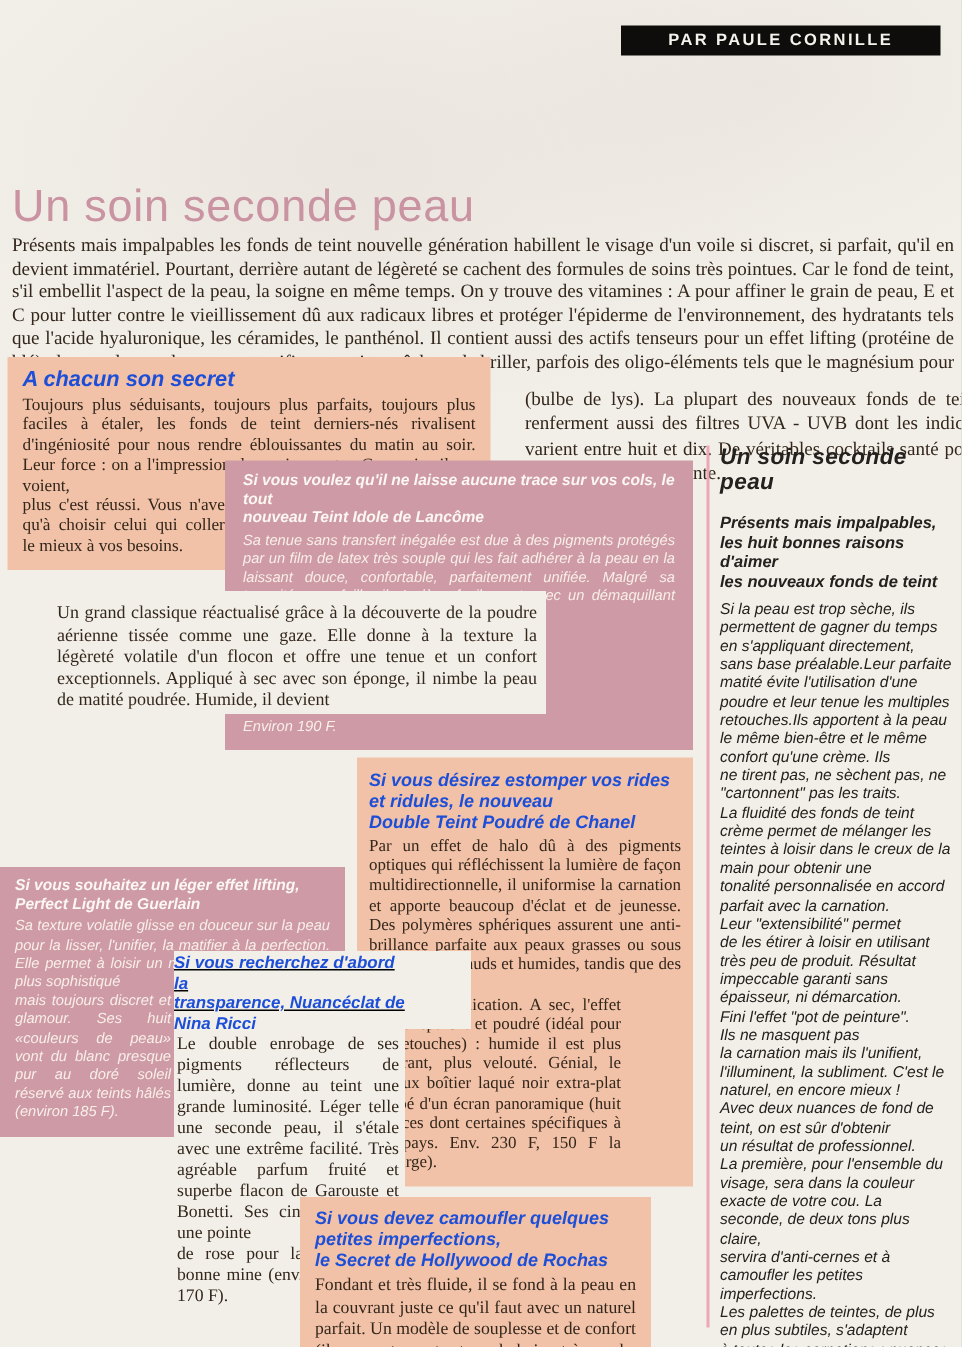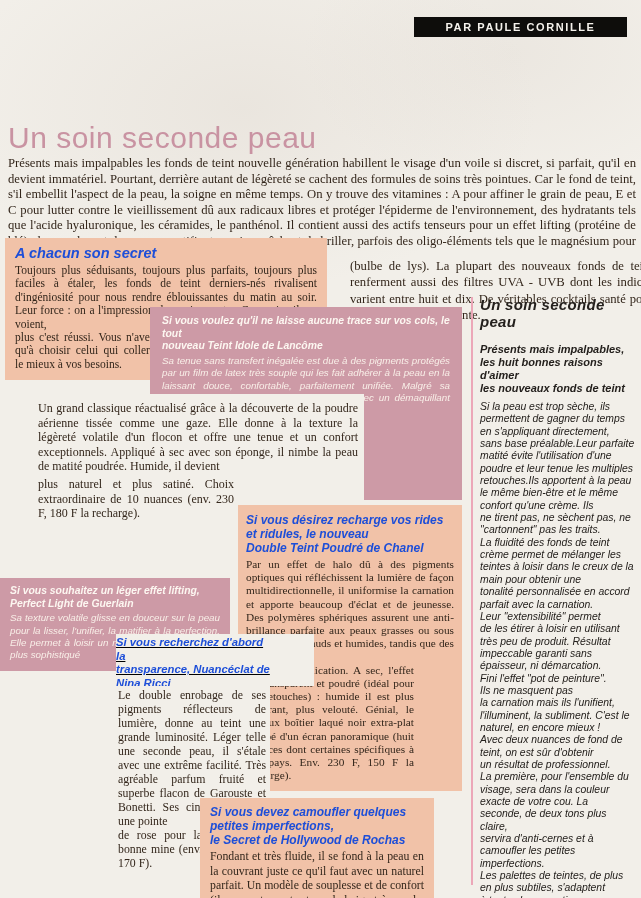--- a/index.html
+++ b/index.html
@@ -89,31 +89,31 @@
 
   <section class="abs rose rose-box lancome-box">
     <div class="hdr pre">Si vous voulez qu'il ne laisse aucune trace sur vos cols, le tout
 nouveau Teint Idole de Lancôme</div>
     <p>Sa tenue sans transfert inégalée est due à des pigments protégés par un film de latex très souple qui les fait adhérer à la peau en la laissant douce, confortable, parfaitement unifiée. Malgré sa tenacité sans faille, il s'enlève facilement avec un démaquillant classique. Mieux vaut, si</p>
     <p class="lancome-b2">vous avez la peau sèche, l'appliquer sur votre base habituelle (il existe en six teintes. Environ 190 F.</p>
   </section>
 
   <section class="abs shiseido">
     <p class="serif">Un grand classique réactualisé grâce à la découverte de la poudre aérienne tissée comme une gaze. Elle donne à la texture la légèreté volatile d'un flocon et offre une tenue et un confort exceptionnels. Appliqué à sec avec son éponge, il nimbe la peau de matité poudrée. Humide, il devient</p>
-    <p class="serif shiseido-b2">plus naturel et plus satiné. Choix extraordinaire de 10 nuances (env. 230 F, 180 F la recharge).</p>
   </section>
 
   <section class="abs rose rose-box guerlain-box">
     <div class="hdr pre">Si vous souhaitez un léger effet lifting,
 Perfect Light de Guerlain</div>
     <p>Sa texture volatile glisse en douceur sur la peau pour la lisser, l'unifier, la matifier à la perfection. Elle permet à loisir un maquillage très léger ou plus sophistiqué</p>
+    <p class="guerlain-b2">mais toujours discret et glamour. Ses huit «couleurs de peau» vont du blanc presque pur au doré soleil réservé aux teints hâlés (environ 185 F).</p>
   </section>
 
   <section class="abs salmon chanel-box">
-    <div class="hdr pre">Si vous désirez recharge vos rides
+    <div class="hdr pre">Si vous désirez estomper vos rides
 et ridules, le nouveau
 Double Teint Poudré de Chanel</div>
     <p class="serif">Par un effet de halo dû à des pigments optiques qui réfléchissent la lumière de façon multidirectionnelle, il uniformise la carnation et apporte beaucoup d'éclat et de jeunesse. Des polymères sphériques assurent une anti-brillance parfaite aux peaux grasses ou sous des climats chauds et humides, tandis que des silicones faci-</p>
     <p class="serif chanel-b2">litent son application. A sec, l'effet est transparent et poudré (idéal pour les retouches) : humide il est plus couvrant, plus velouté. Génial, le fameux boîtier laqué noir extra-plat équipé d'un écran panoramique (huit nuances dont certaines spécifiques à des pays. Env. 230 F, 150 F la recharge).</p>
   </section>
 
   <section class="abs ricci-heading">
     <div class="hdr pre">Si vous recherchez d'abord la
 transparence, Nuancéclat de
 Nina Ricci</div>

